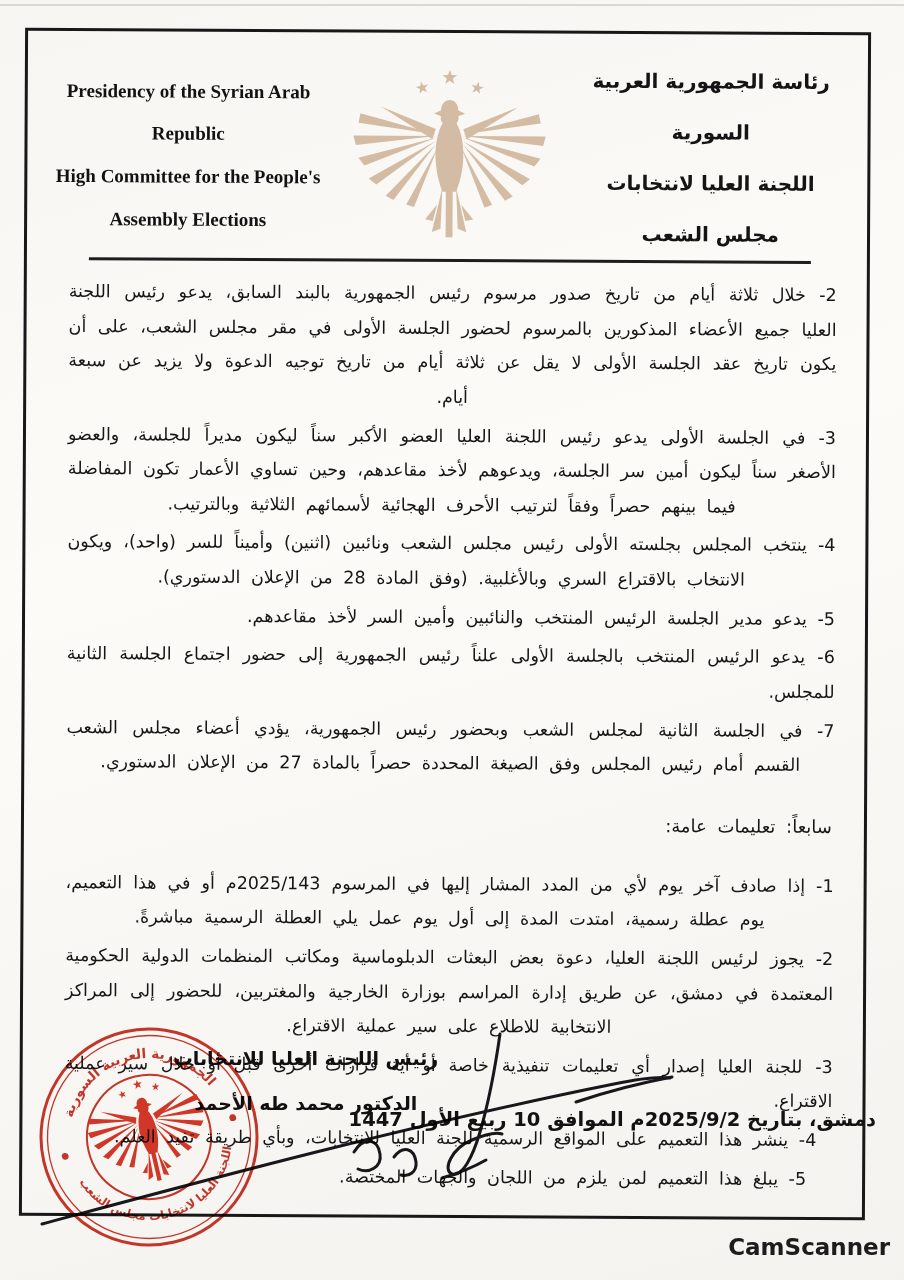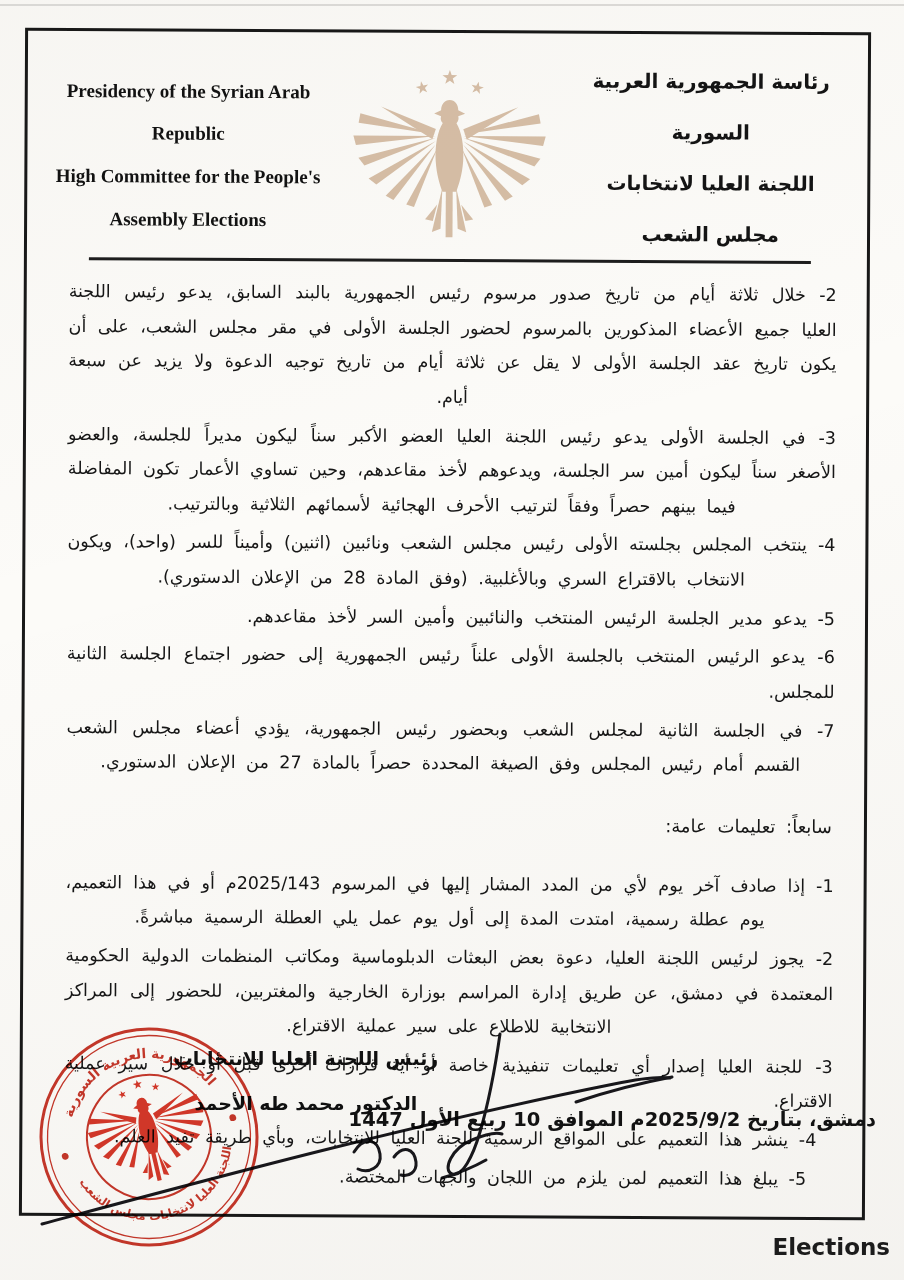--- a/index.html
+++ b/index.html
@@ -177,15 +177,15 @@
       <path d="M 330 124 c 10 -16 24 -13 26 2 c 2 13 -11 20 -22 15 m 36 -12 c 9 -12 20 -9 22 5 c 1 10 -7 15 -15 13"></path>
       <path d="M 418 150 c 14 -4 30 -10 44 -18"></path>
       <path d="M 18 196 C 160 158 380 98 590 56 C 614 51 632 48 646 50"></path>
       <path d="M 552 74 C 582 64 616 55 648 49"></path>
     </g>
   </svg>
 
   <div class="date-line">دمشق، بتاريخ 2025/9/2م الموافق 10 ربيع الأول 1447</div>
 
   <div class="footer-credit">
-    <span>Elections</span>
+    <span>CamScanner</span>
   </div>
 </div>
 
 </body></html>

